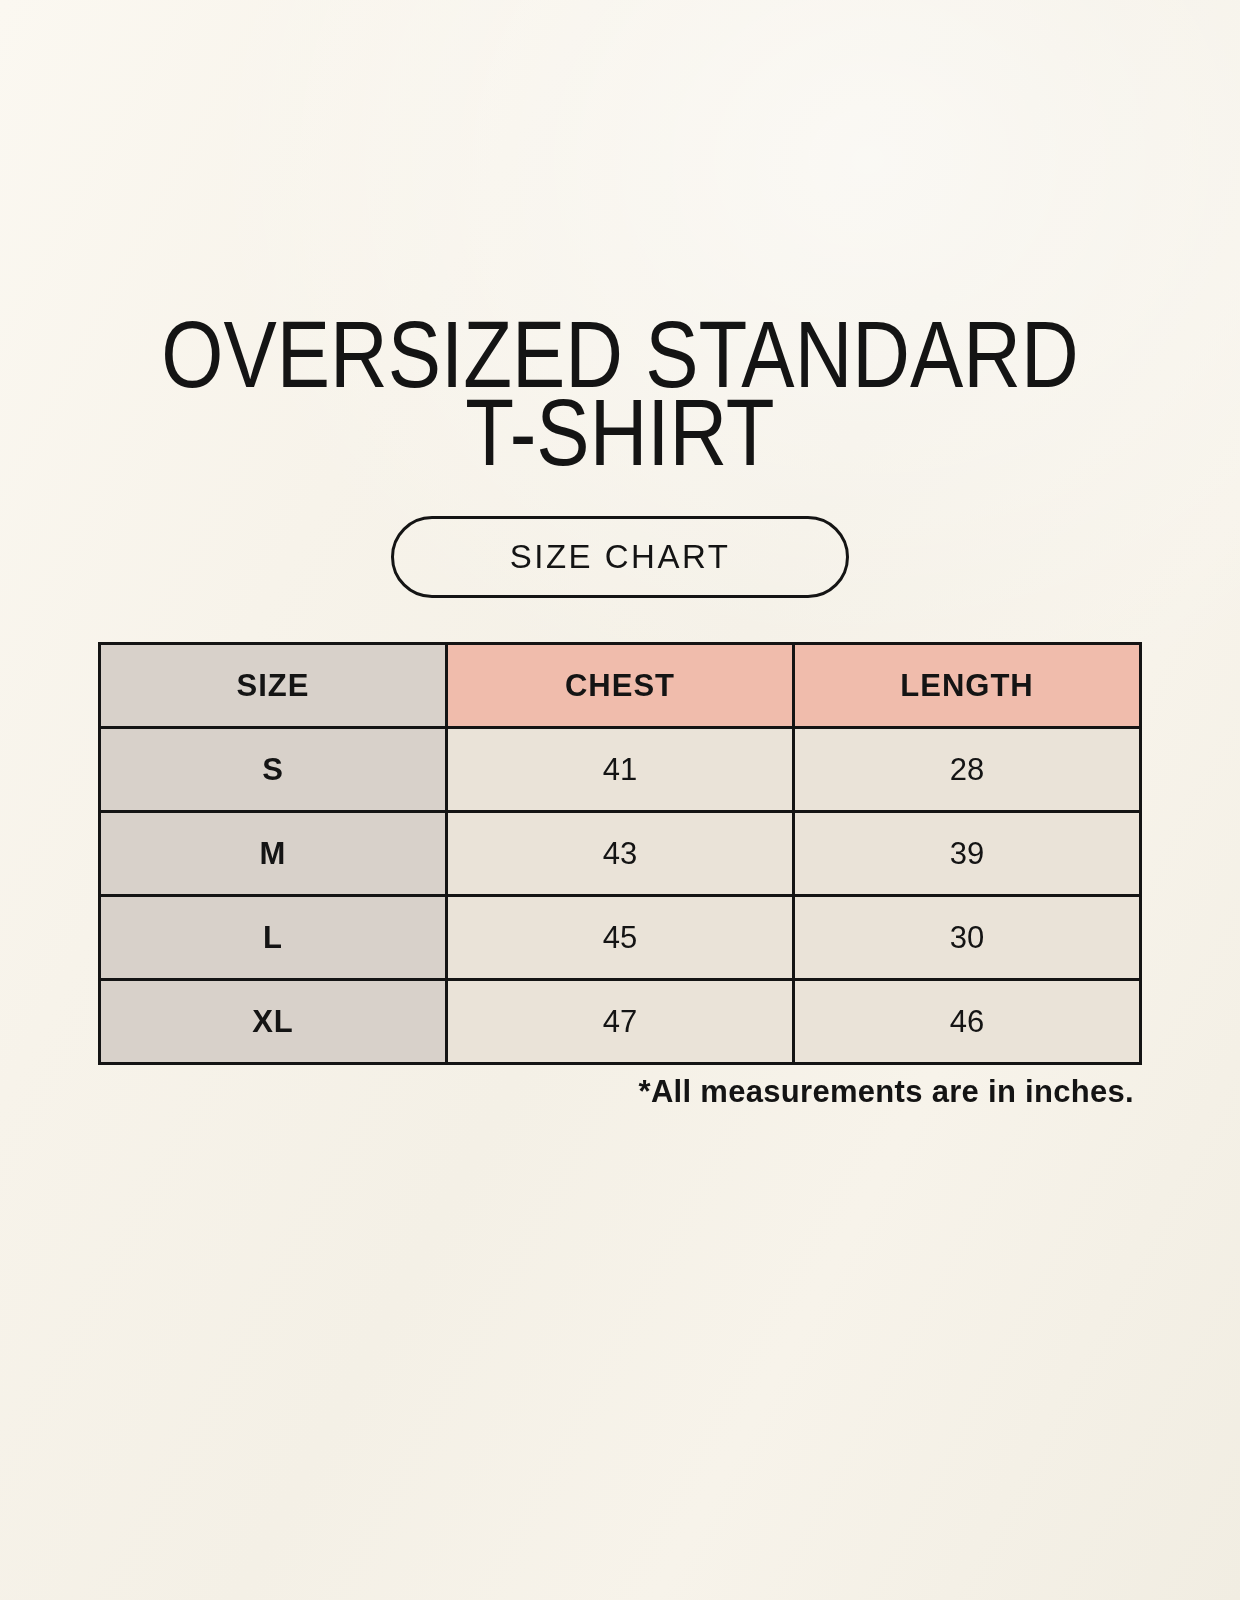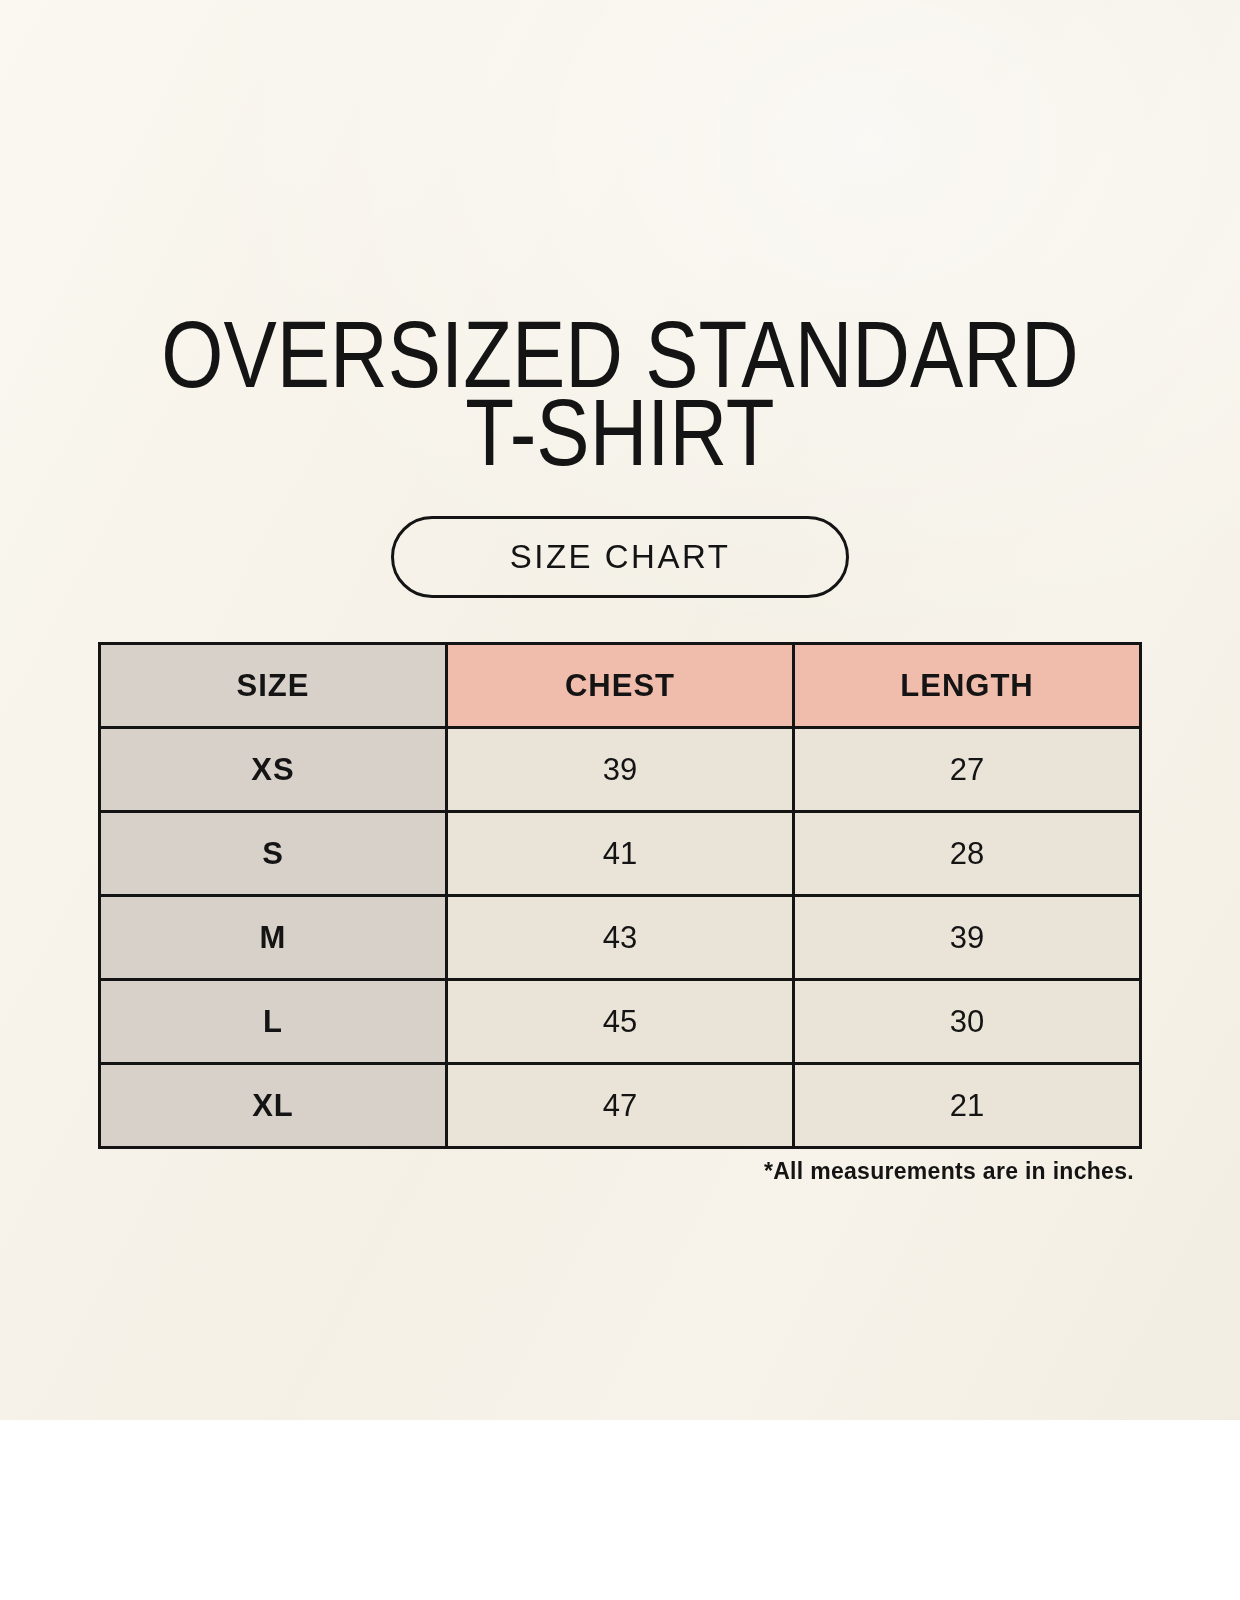--- a/index.html
+++ b/index.html
@@ -7,21 +7,21 @@
   body {
     width: 1240px;
     height: 1600px;
     font-family: "Liberation Sans", sans-serif;
     color: var(--text, #141414);
     overflow: hidden;
   }
   .canvas {
     position: relative;
     width: 1240px;
-    height: 1420px;
+    height: 1600px;
     padding-top: 316px;
     background:
       radial-gradient(90% 60% at 70% 10%, rgba(255,255,255,0.55) 0%, rgba(255,255,255,0) 60%),
       linear-gradient(118deg, #fbf8f1 0%, #f7f3ea 28%, #f4f0e6 52%, #f7f3ea 72%, #f1ede2 100%);
   }
   .title {
     margin: 0;
     text-align: center;
     font-size: 94px;
     font-weight: normal;
@@ -72,21 +72,21 @@
   }
   .chart-table tbody td.cell-value {
     background: var(--row-value-bg, #eae3d8);
     font-weight: normal;
   }
   .footnote {
     width: 1044px;
     margin: 9px auto 0;
     padding-right: 8px;
     text-align: right;
-    font-size: 23px;
+    font-size: 31px;
     font-weight: bold;
     letter-spacing: 0.3px;
   }
 </style>
 </head>
 <body>
 
 <div class="canvas">
 
   <h1 class="title">
@@ -101,42 +101,37 @@
   <table class="chart-table">
     <thead>
       <tr>
           <th class="col-size">SIZE</th>
           <th class="col-measure">CHEST</th>
           <th class="col-measure">LENGTH</th>
         </tr>
     </thead>
     <tbody>
         <tr>
-          <th class="cell-size">XS</th>
-          <td class="cell-value">39</td>
-          <td class="cell-value">27</td>
-        </tr>
-        <tr>
           <th class="cell-size">S</th>
           <td class="cell-value">41</td>
           <td class="cell-value">28</td>
         </tr>
         <tr>
           <th class="cell-size">M</th>
           <td class="cell-value">43</td>
           <td class="cell-value">39</td>
         </tr>
         <tr>
           <th class="cell-size">L</th>
           <td class="cell-value">45</td>
           <td class="cell-value">30</td>
         </tr>
         <tr>
           <th class="cell-size">XL</th>
           <td class="cell-value">47</td>
-          <td class="cell-value">21</td>
+          <td class="cell-value">46</td>
         </tr>
       </tbody>
   </table>
 
   <div class="footnote">*All measurements are in inches.</div>
 
 </div>
 
 </body></html>

